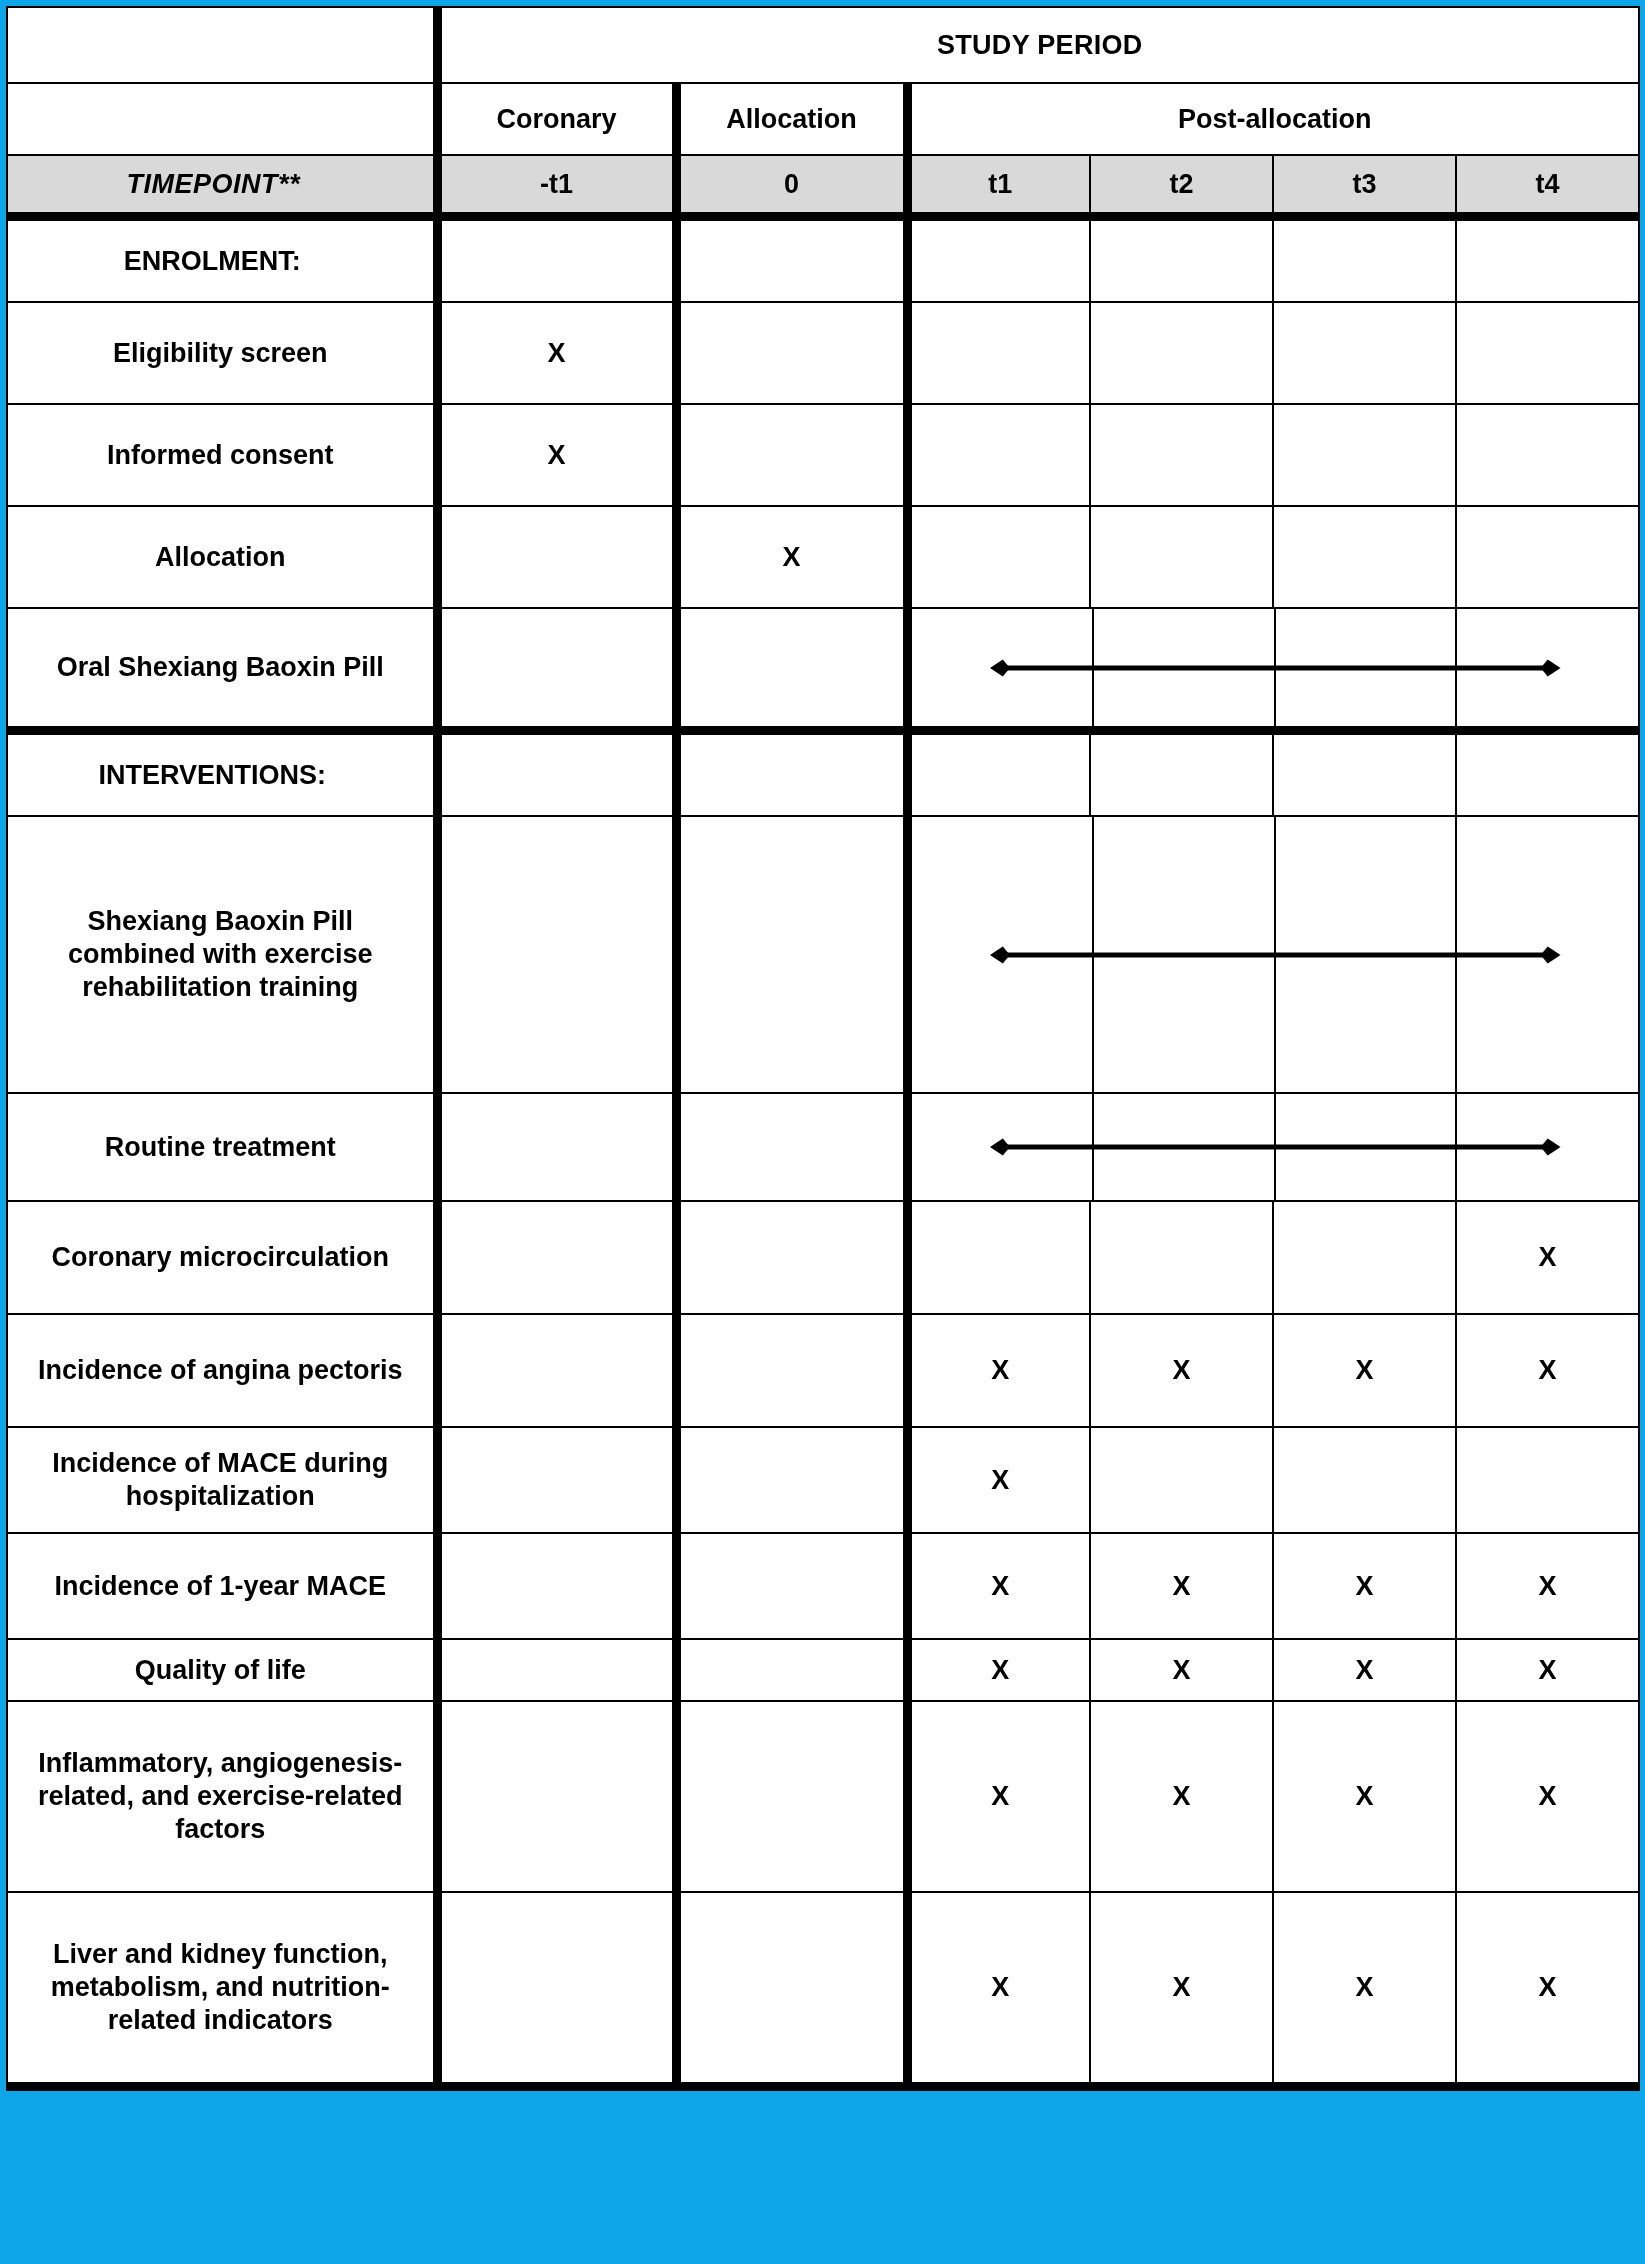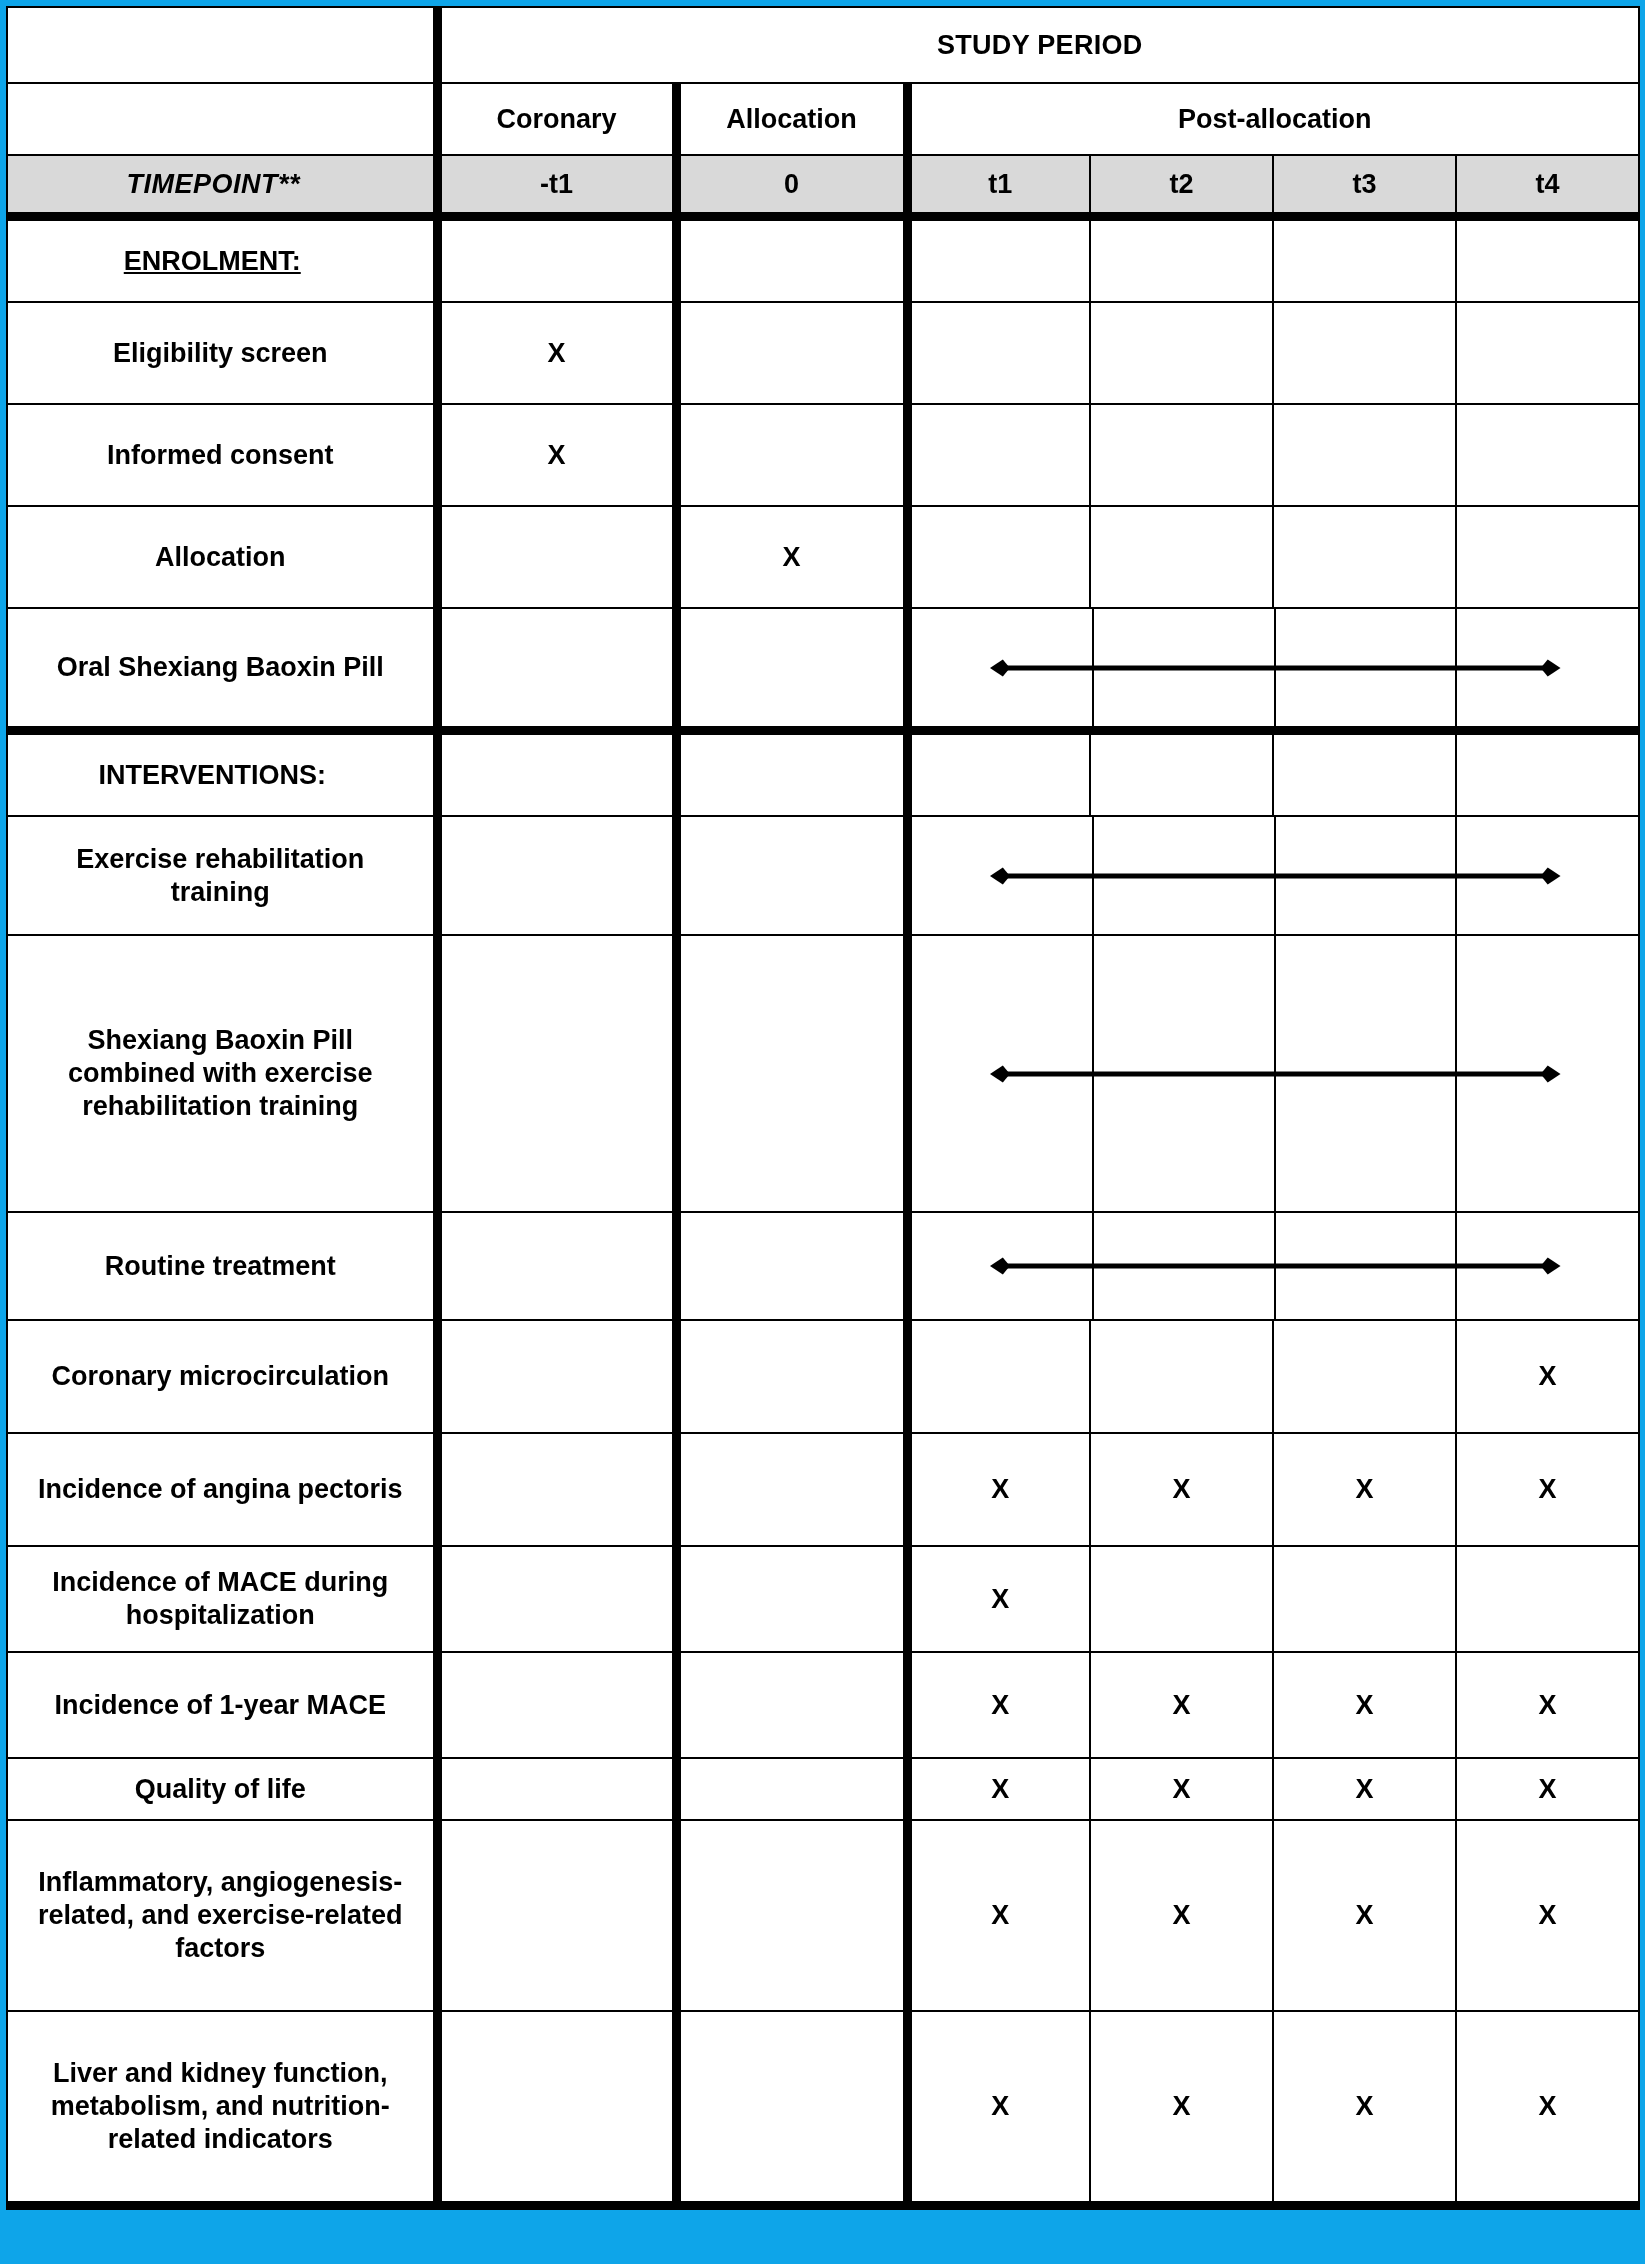--- a/index.html
+++ b/index.html
@@ -116,21 +116,21 @@
         <tr class="h-timepoint-row">
           <td class="timepoint-label vsep-right hsep-bottom">TIMEPOINT**</td>
           <td class="hsep-bottom vsep-right">-t1</td>
           <td class="hsep-bottom vsep-right">0</td>
           <td class="hsep-bottom">t1</td>
           <td class="hsep-bottom">t2</td>
           <td class="hsep-bottom">t3</td>
           <td class="hsep-bottom">t4</td>
         </tr>
         <tr>
-          <td class="section-head vsep-right hsep-top" style="height:80px;text-decoration:underline;">ENROLMENT:</td>
+          <td class="section-head vsep-right hsep-top" style="height:80px;">ENROLMENT:</td>
           <td class="hsep-top vsep-right"></td>
           <td class="hsep-top vsep-right"></td>
           <td class="hsep-top"></td>
           <td class="hsep-top"></td>
           <td class="hsep-top"></td>
           <td class="hsep-top"></td>
         </tr>
         <tr>
           <td class="rowlabel vsep-right" style="height:92px;">Eligibility screen</td>
           <td class="mark vsep-right">X</td>
@@ -178,71 +178,54 @@
         <tr>
           <td class="section-head vsep-right hsep-top" style="height:80px;">INTERVENTIONS:</td>
           <td class="hsep-top vsep-right"></td>
           <td class="hsep-top vsep-right"></td>
           <td class="hsep-top"></td>
           <td class="hsep-top"></td>
           <td class="hsep-top"></td>
           <td class="hsep-top"></td>
         </tr>
         <tr>
-          <td class="rowlabel vsep-right" style="height:109px;">Exercise rehabilitation training</td>
+          <td class="rowlabel vsep-right" style="height:267px;">Shexiang Baoxin Pill combined with exercise rehabilitation training</td>
           <td class="mark vsep-right"></td>
           <td class="mark vsep-right"></td>
           <td colspan="4" style="position:relative;padding:0;" class="">
             <div style="position: absolute; inset: 0px;">
               <div style="position: absolute; top: 0px; bottom: 0px; width: 2px; background: rgb(0, 0, 0); left: calc(25% - 1px);"></div>
               <div style="position: absolute; top: 0px; bottom: 0px; width: 2px; background: rgb(0, 0, 0); left: calc(50% - 1px);"></div>
               <div style="position: absolute; top: 0px; bottom: 0px; width: 2px; background: rgb(0, 0, 0); left: calc(75% - 1px);"></div>
               <svg class="arrow-svg" viewBox="0 0 736 40" preserveAspectRatio="none" style="position: absolute; left: 0px; top: 50%; transform: translateY(-50%); width: 100%; height: 26px;">
                 <line x1="92" y1="20" x2="644" y2="20" stroke="#000" stroke-width="8"></line>
                 <polygon points="79,20 92,7 99.15,20 92,33" fill="#000"></polygon>
                 <polygon points="657,20 644,7 636.85,20 644,33" fill="#000"></polygon>
               </svg>
             </div>
           </td>
         </tr>
         <tr>
-          <td class="rowlabel vsep-right" style="height:267px;">Shexiang Baoxin Pill combined with exercise rehabilitation training</td>
+          <td class="rowlabel vsep-right" style="height:98px;">Routine treatment</td>
           <td class="mark vsep-right"></td>
           <td class="mark vsep-right"></td>
           <td colspan="4" style="position:relative;padding:0;" class="">
             <div style="position: absolute; inset: 0px;">
               <div style="position: absolute; top: 0px; bottom: 0px; width: 2px; background: rgb(0, 0, 0); left: calc(25% - 1px);"></div>
               <div style="position: absolute; top: 0px; bottom: 0px; width: 2px; background: rgb(0, 0, 0); left: calc(50% - 1px);"></div>
               <div style="position: absolute; top: 0px; bottom: 0px; width: 2px; background: rgb(0, 0, 0); left: calc(75% - 1px);"></div>
               <svg class="arrow-svg" viewBox="0 0 736 40" preserveAspectRatio="none" style="position: absolute; left: 0px; top: 50%; transform: translateY(-50%); width: 100%; height: 26px;">
                 <line x1="92" y1="20" x2="644" y2="20" stroke="#000" stroke-width="8"></line>
                 <polygon points="79,20 92,7 99.15,20 92,33" fill="#000"></polygon>
                 <polygon points="657,20 644,7 636.85,20 644,33" fill="#000"></polygon>
               </svg>
             </div>
           </td>
         </tr>
         <tr>
-          <td class="rowlabel vsep-right" style="height:98px;">Routine treatment</td>
-          <td class="mark vsep-right"></td>
-          <td class="mark vsep-right"></td>
-          <td colspan="4" style="position:relative;padding:0;" class="">
-            <div style="position: absolute; inset: 0px;">
-              <div style="position: absolute; top: 0px; bottom: 0px; width: 2px; background: rgb(0, 0, 0); left: calc(25% - 1px);"></div>
-              <div style="position: absolute; top: 0px; bottom: 0px; width: 2px; background: rgb(0, 0, 0); left: calc(50% - 1px);"></div>
-              <div style="position: absolute; top: 0px; bottom: 0px; width: 2px; background: rgb(0, 0, 0); left: calc(75% - 1px);"></div>
-              <svg class="arrow-svg" viewBox="0 0 736 40" preserveAspectRatio="none" style="position: absolute; left: 0px; top: 50%; transform: translateY(-50%); width: 100%; height: 26px;">
-                <line x1="92" y1="20" x2="644" y2="20" stroke="#000" stroke-width="8"></line>
-                <polygon points="79,20 92,7 99.15,20 92,33" fill="#000"></polygon>
-                <polygon points="657,20 644,7 636.85,20 644,33" fill="#000"></polygon>
-              </svg>
-            </div>
-          </td>
-        </tr>
-        <tr>
           <td class="rowlabel vsep-right" style="height:103px;text-align:center;">Coronary microcirculation</td>
           <td class="mark vsep-right"></td>
           <td class="mark vsep-right"></td>
           <td class="mark"></td>
           <td class="mark"></td>
           <td class="mark"></td>
           <td class="mark">X</td>
         </tr>
         <tr>
           <td class="rowlabel vsep-right" style="height:103px;margin-left:9px;">Incidence of angina pectoris</td>

